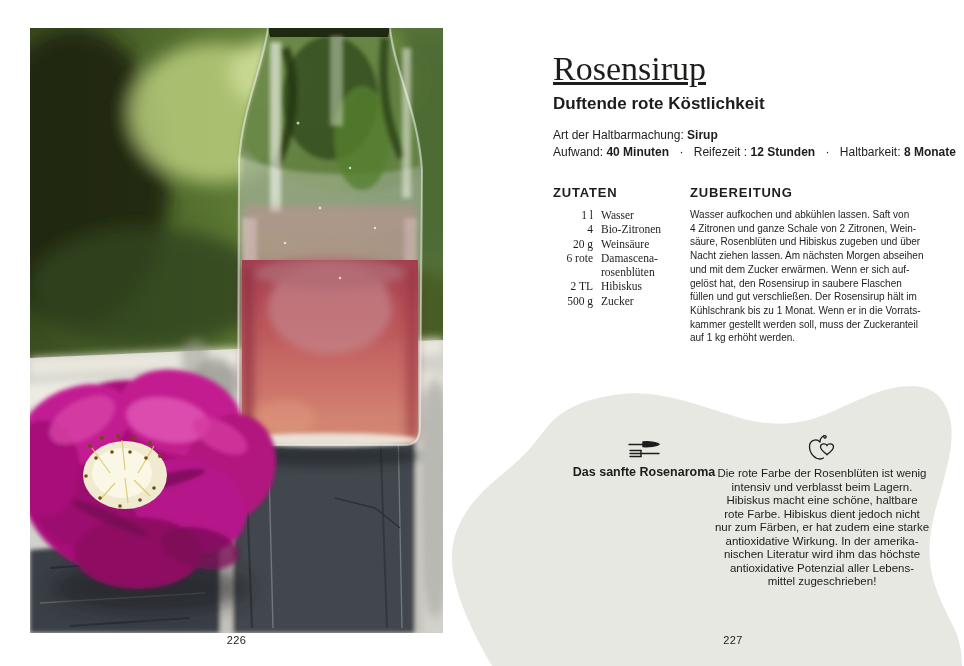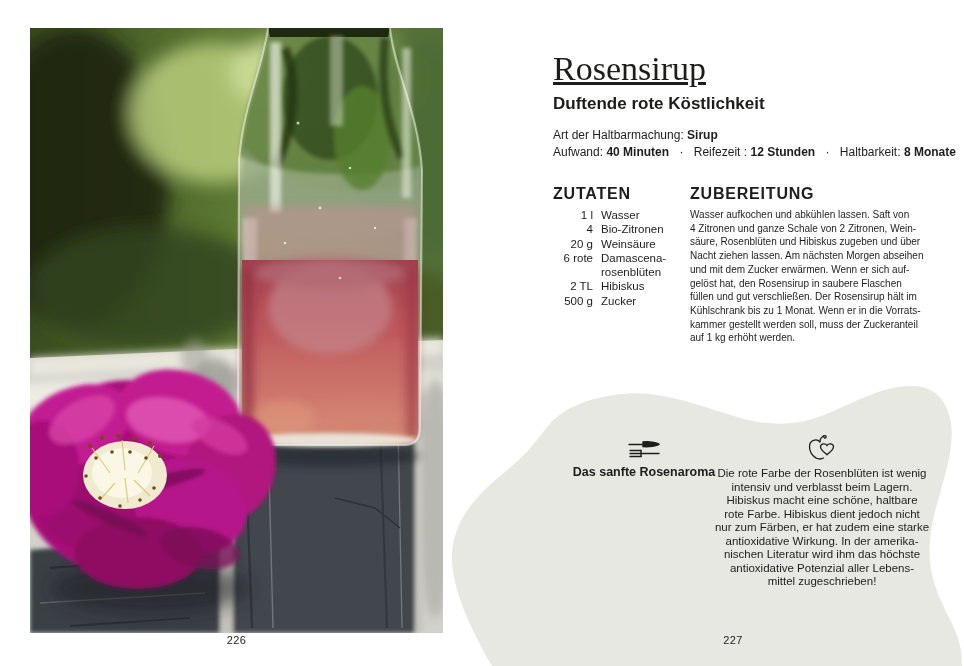--- a/index.html
+++ b/index.html
@@ -16,25 +16,25 @@
   
   .blob{left:0;top:0;width:964px;height:666px;z-index:0;}
 
   
   .title{left:553px;top:50px;font-family:"Liberation Serif",serif;font-weight:400;
          font-size:34px;line-height:38px;z-index:2;}
   .subtitle{left:553px;top:94px;font-size:17px;font-weight:bold;z-index:2;}
   .meta{left:553px;top:127px;font-size:12px;line-height:17px;z-index:2;white-space:nowrap;}
   .meta b{font-weight:bold;}
   .meta .sep{padding:0 7px;}
-  .colhead{font-size:16px;font-weight:bold;letter-spacing:.8px;}
+  .colhead{font-size:13px;font-weight:bold;letter-spacing:.8px;}
   .zutaten-head{left:553px;top:185px;z-index:2;}
   .zuber-head{left:690px;top:185px;z-index:2;}
   .ingredients{left:553px;top:208px;width:140px;z-index:2;font-size:11.5px;line-height:14.3px;}
-  .ing-row{display:flex;}
+  .ing-row{display:flex;font-family:Liberation Serif, serif;}
   .ing-qty{width:40px;text-align:right;flex:0 0 40px;}
   .ing-name{margin-left:8px;white-space:pre-line;}
   .preparation{left:690px;top:208px;width:262px;font-size:10px;line-height:13.7px;
                white-space:pre-line;z-index:2;}
 
   
   .note{z-index:2;text-align:center;}
   .note-1{left:555px;top:438px;width:178px;}
   .note-2{left:699px;top:433px;width:246px;}
   .note-icon{display:block;margin:0 auto 5px auto;}

